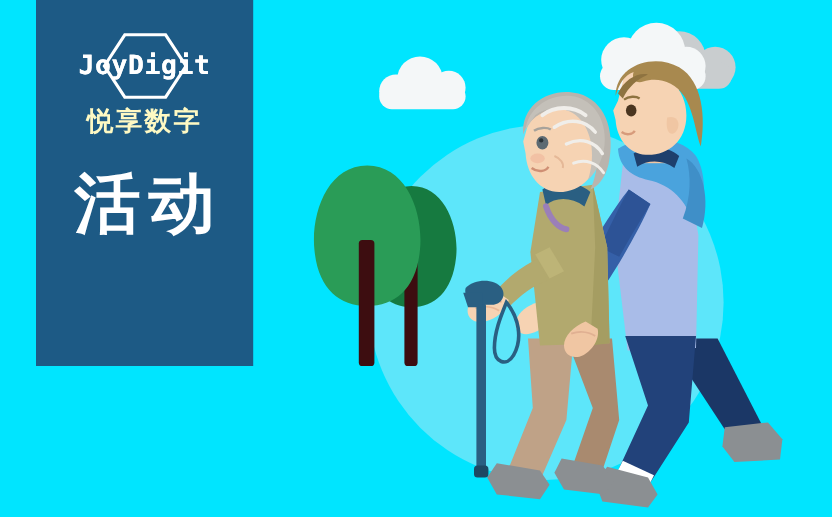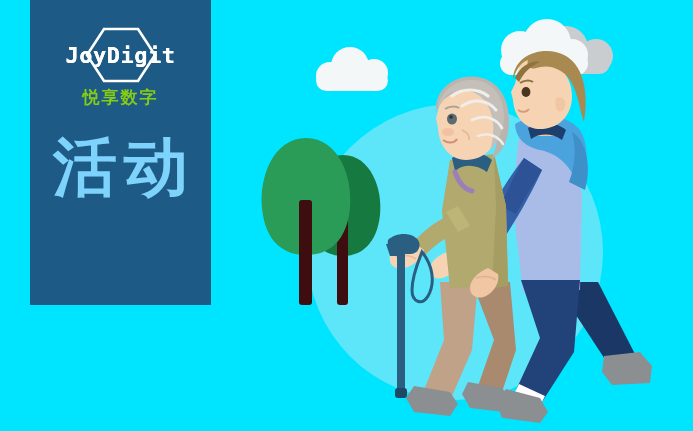--- a/index.html
+++ b/index.html
@@ -23,25 +23,25 @@
   .logo-text {
     position:absolute; left:0; top:0; width:150px; height:58px;
     display:flex; align-items:center; justify-content:center;
     color:#ffffff; font-size:22px; font-weight:bold;
     letter-spacing:0.5px;
     font-family:"DejaVu Sans Mono","Liberation Mono",monospace;
     text-shadow:0 0 0 #fff;
     z-index:2;
   }
   .cname {
-    color:#84cc16; font-size:17px; font-weight:bold;
+    color:#fef9c3; font-size:22px; font-weight:bold;
     letter-spacing:2px; margin-top:2px;
   }
   .big-title {
-    color:#7dd3fc; font-weight:bold; font-size:64px;
+    color:#ffffff; font-weight:bold; font-size:55px;
     line-height:1.0; letter-spacing:7px; text-align:center;
     margin-top:26px; text-indent:7px;
   }
   .big-title div { white-space:nowrap; }
 </style>
 </head>
 <body>
 
 <div id="stage">
 

